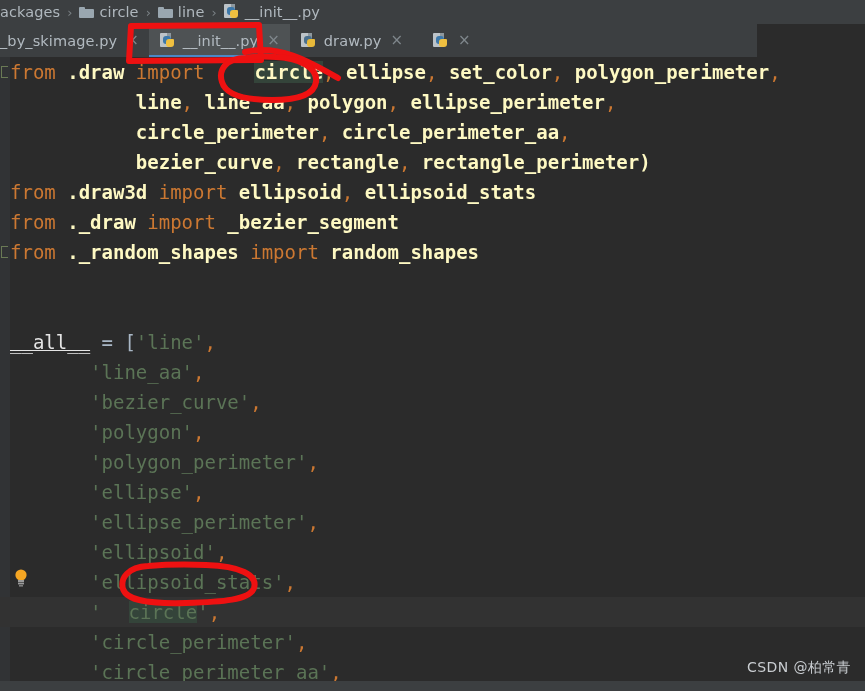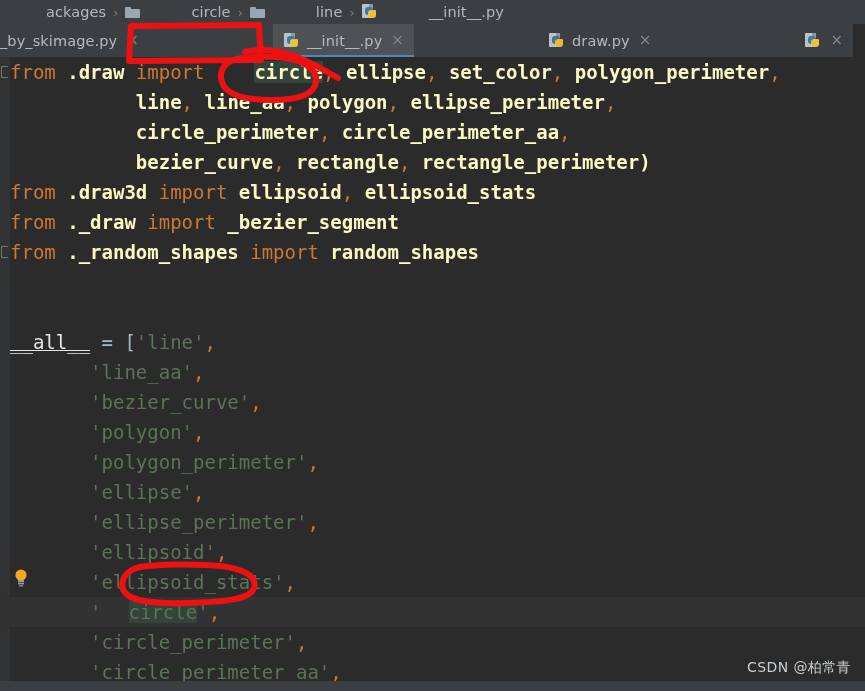--- a/index.html
+++ b/index.html
@@ -30,21 +30,21 @@
     color: #a9b7c6;
     white-space: nowrap;
     overflow: hidden;
   }
   .crumb {
     display: flex;
     align-items: center;
     gap: 5px;
     color: #b0b8be;
   }
-  .crumb-text { letter-spacing: 0.1px; padding-left: 46px; }
+  .crumb-text { letter-spacing: 0.1px; }
   .crumb-sep {
     color: #7a8185;
     padding: 0 7px;
     font-size: 13px;
   }
   .folder-icon {
     display: inline-block;
     width: 15px; height: 12px;
     position: relative;
   }
@@ -97,30 +97,29 @@
     background: #f0c040;
     border-radius: 3px 1px 3px 3px;
   }
   .py-icon.draw .pysnake-b { background: #4a6f8c; }
   .py-icon.draw .pysnake-y { background: #e8b93a; }
 
   
   .tab-bar {
     position: absolute;
     left: 0; top: 24px;
-    width: 853px;
+    width: 757px;
     height: 33px;
     background: #3c3f41;
     display: flex;
     align-items: stretch;
     font-size: 14.5px;
     color: #b2bac0;
     white-space: nowrap;
     overflow: hidden;
-    justify-content: space-between;
   }
   .tab {
     display: flex;
     align-items: center;
     gap: 7px;
     padding: 0 10px 0 11px;
     position: relative;
     height: 33px;
     box-sizing: border-box;
   }

